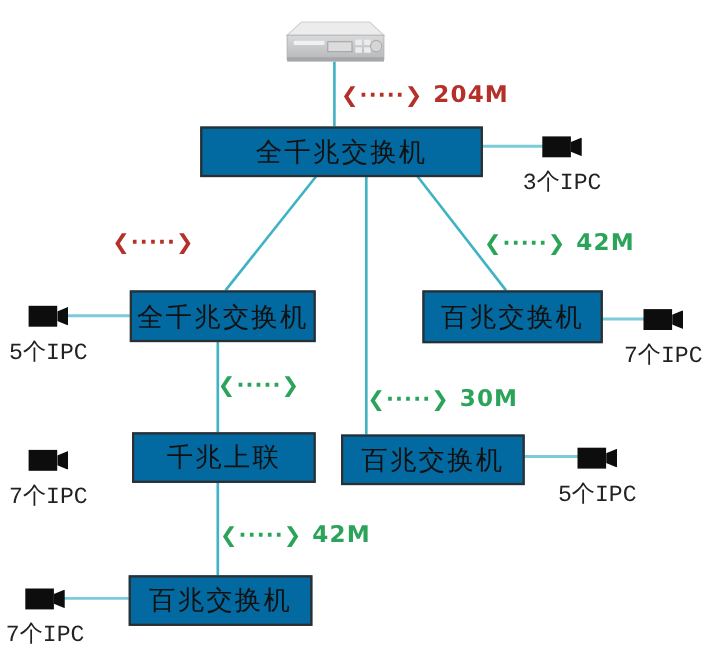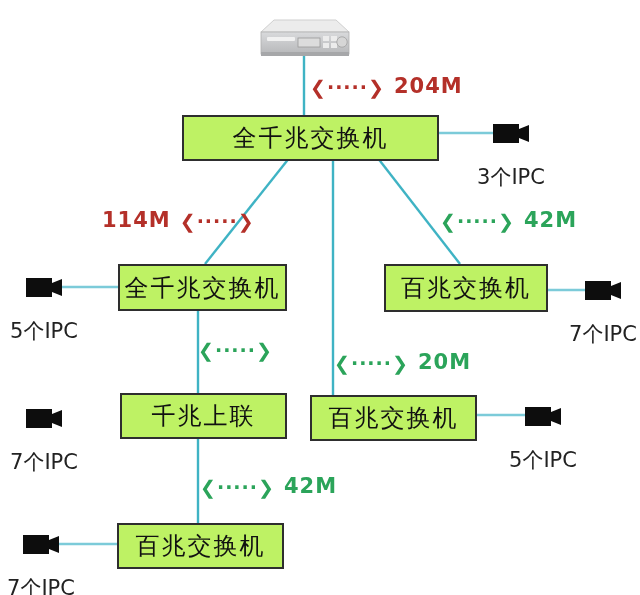--- a/index.html
+++ b/index.html
@@ -4,30 +4,30 @@
 <style>
   html,body{margin:0;padding:0;background:#ffffff;}
   #stage{
     position:relative;width:640px;height:595px;background:#ffffff;
     font-family:"DejaVu Sans","Liberation Sans",sans-serif;overflow:hidden;
   }
   #wires{position:absolute;left:0;top:0;width:640px;height:595px;}
   .wire-main{stroke:#3fb3c4;stroke-width:2.4;}
   .wire-cam{stroke:#7ccbd9;stroke-width:2.6;}
   .switch-box{
-    position:absolute;background:#bef264;border:2px solid #2e2e2e;
+    position:absolute;background:#0369a1;border:2px solid #2e2e2e;
     display:flex;align-items:center;justify-content:center;
     font-size:24px;color:#111;letter-spacing:2px;
   }
   .bw{position:absolute;display:flex;align-items:center;gap:9px;font-weight:bold;}
   .bw .val{font-size:21px;letter-spacing:1px;}
   .bw .arr{font-size:19px;font-weight:bold;letter-spacing:1px;white-space:nowrap;transform:translateY(1px);}
   .red{color:#b43029;}
   .green{color:#2ba45a;}
-  .camera{position:absolute;width:80px;display:flex;flex-direction:column;align-items:center;gap:20px;}
+  .camera{position:absolute;width:80px;display:flex;flex-direction:column;align-items:center;gap:8px;font-family:Liberation Mono, monospace;}
   .cam-icon{display:flex;align-items:center;height:19px;}
   .cam-body{width:26px;height:19px;background:#0d0d0d;}
   .cam-lens{width:10px;height:17px;background:#0d0d0d;clip-path:polygon(0 24%,100% 0,100% 100%,0 76%);}
   .cam-label{font-size:21px;font-weight:500;color:#222;white-space:nowrap;}
 </style>
 </head>
 <body>
 
 <div id="stage">
 
@@ -81,33 +81,32 @@
   </div>
   <div class="switch-box" style="left:117px;top:523px;width:163px;height:42px;">
     <span>百兆交换机</span>
   </div>
 
   <div class="bw" style="left:310px;top:74px;">
     <span class="arr red">❮·····❯</span>
     <span class="val red">204M</span>
   </div>
   <div class="bw" style="left:102px;top:208px;">
-    <span class="val red">114M</span>
     <span class="arr red">❮·····❯</span>
   </div>
   <div class="bw" style="left:440px;top:208px;">
     <span class="arr green">❮·····❯</span>
     <span class="val green">42M</span>
   </div>
   <div class="bw" style="left:198px;top:338px;">
     <span class="arr green">❮·····❯</span>
   </div>
   <div class="bw" style="left:334px;top:350px;">
     <span class="arr green">❮·····❯</span>
-    <span class="val green">20M</span>
+    <span class="val green">30M</span>
   </div>
   <div class="bw" style="left:200px;top:474px;">
     <span class="arr green">❮·····❯</span>
     <span class="val green">42M</span>
   </div>
 
   <div class="camera" style="left:471px;top:124px;">
     <div class="cam-icon">
         <div class="cam-body"></div>
         <div class="cam-lens"></div>

